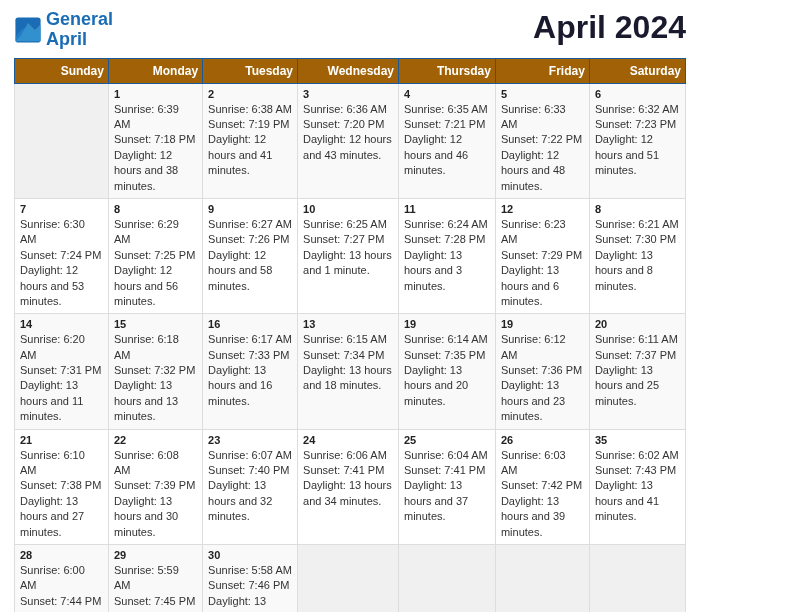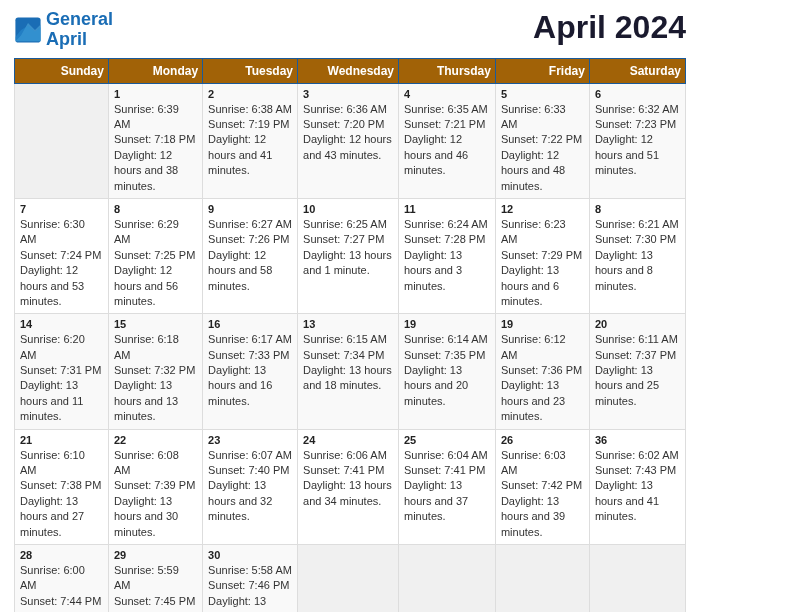--- a/index.html
+++ b/index.html
@@ -234,21 +234,21 @@
           </td>
           <td>
             <div class="day-number">25</div>
             <div class="day-info">Sunrise: 6:04 AM<br>Sunset: 7:41 PM<br>Daylight: 13 hours and 37 minutes.</div>
           </td>
           <td>
             <div class="day-number">26</div>
             <div class="day-info">Sunrise: 6:03 AM<br>Sunset: 7:42 PM<br>Daylight: 13 hours and 39 minutes.</div>
           </td>
           <td>
-            <div class="day-number">36</div>
+            <div class="day-number">35</div>
             <div class="day-info">Sunrise: 6:02 AM<br>Sunset: 7:43 PM<br>Daylight: 13 hours and 41 minutes.</div>
           </td>
         </tr>
         <tr>
           <td>
             <div class="day-number">28</div>
             <div class="day-info">Sunrise: 6:00 AM<br>Sunset: 7:44 PM<br>Daylight: 13 hours and 44 minutes.</div>
           </td>
           <td>
             <div class="day-number">29</div>

